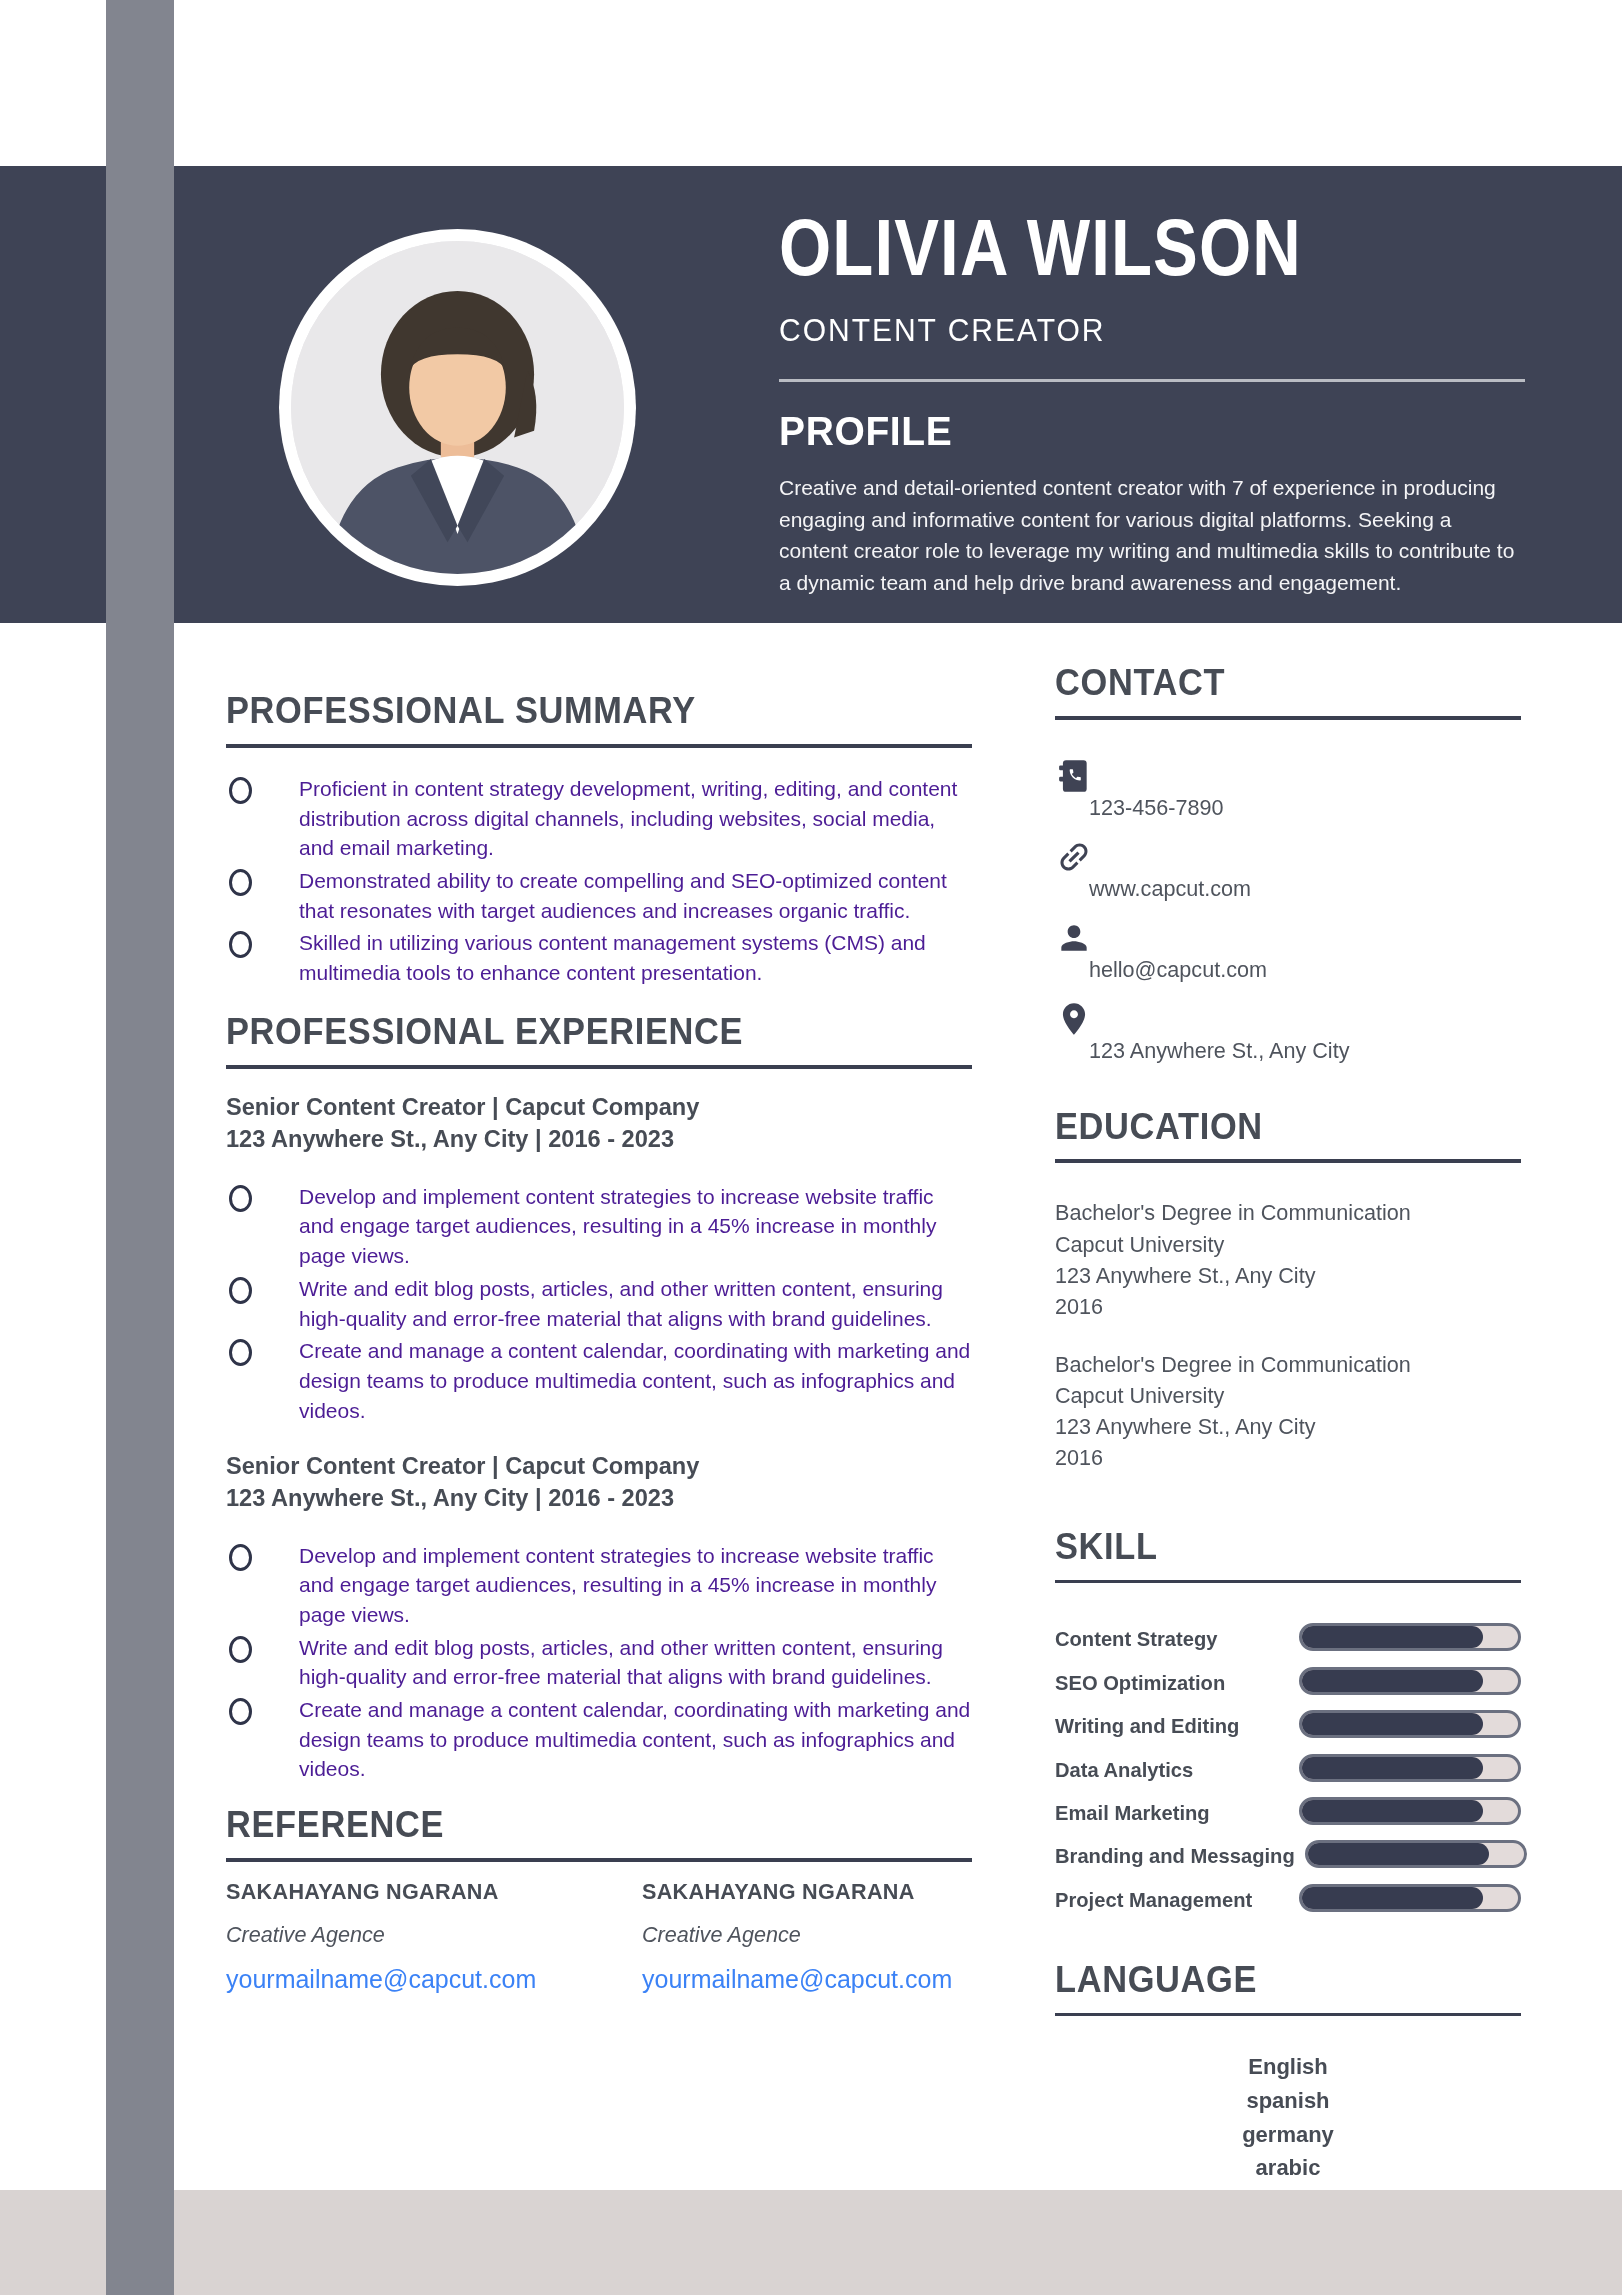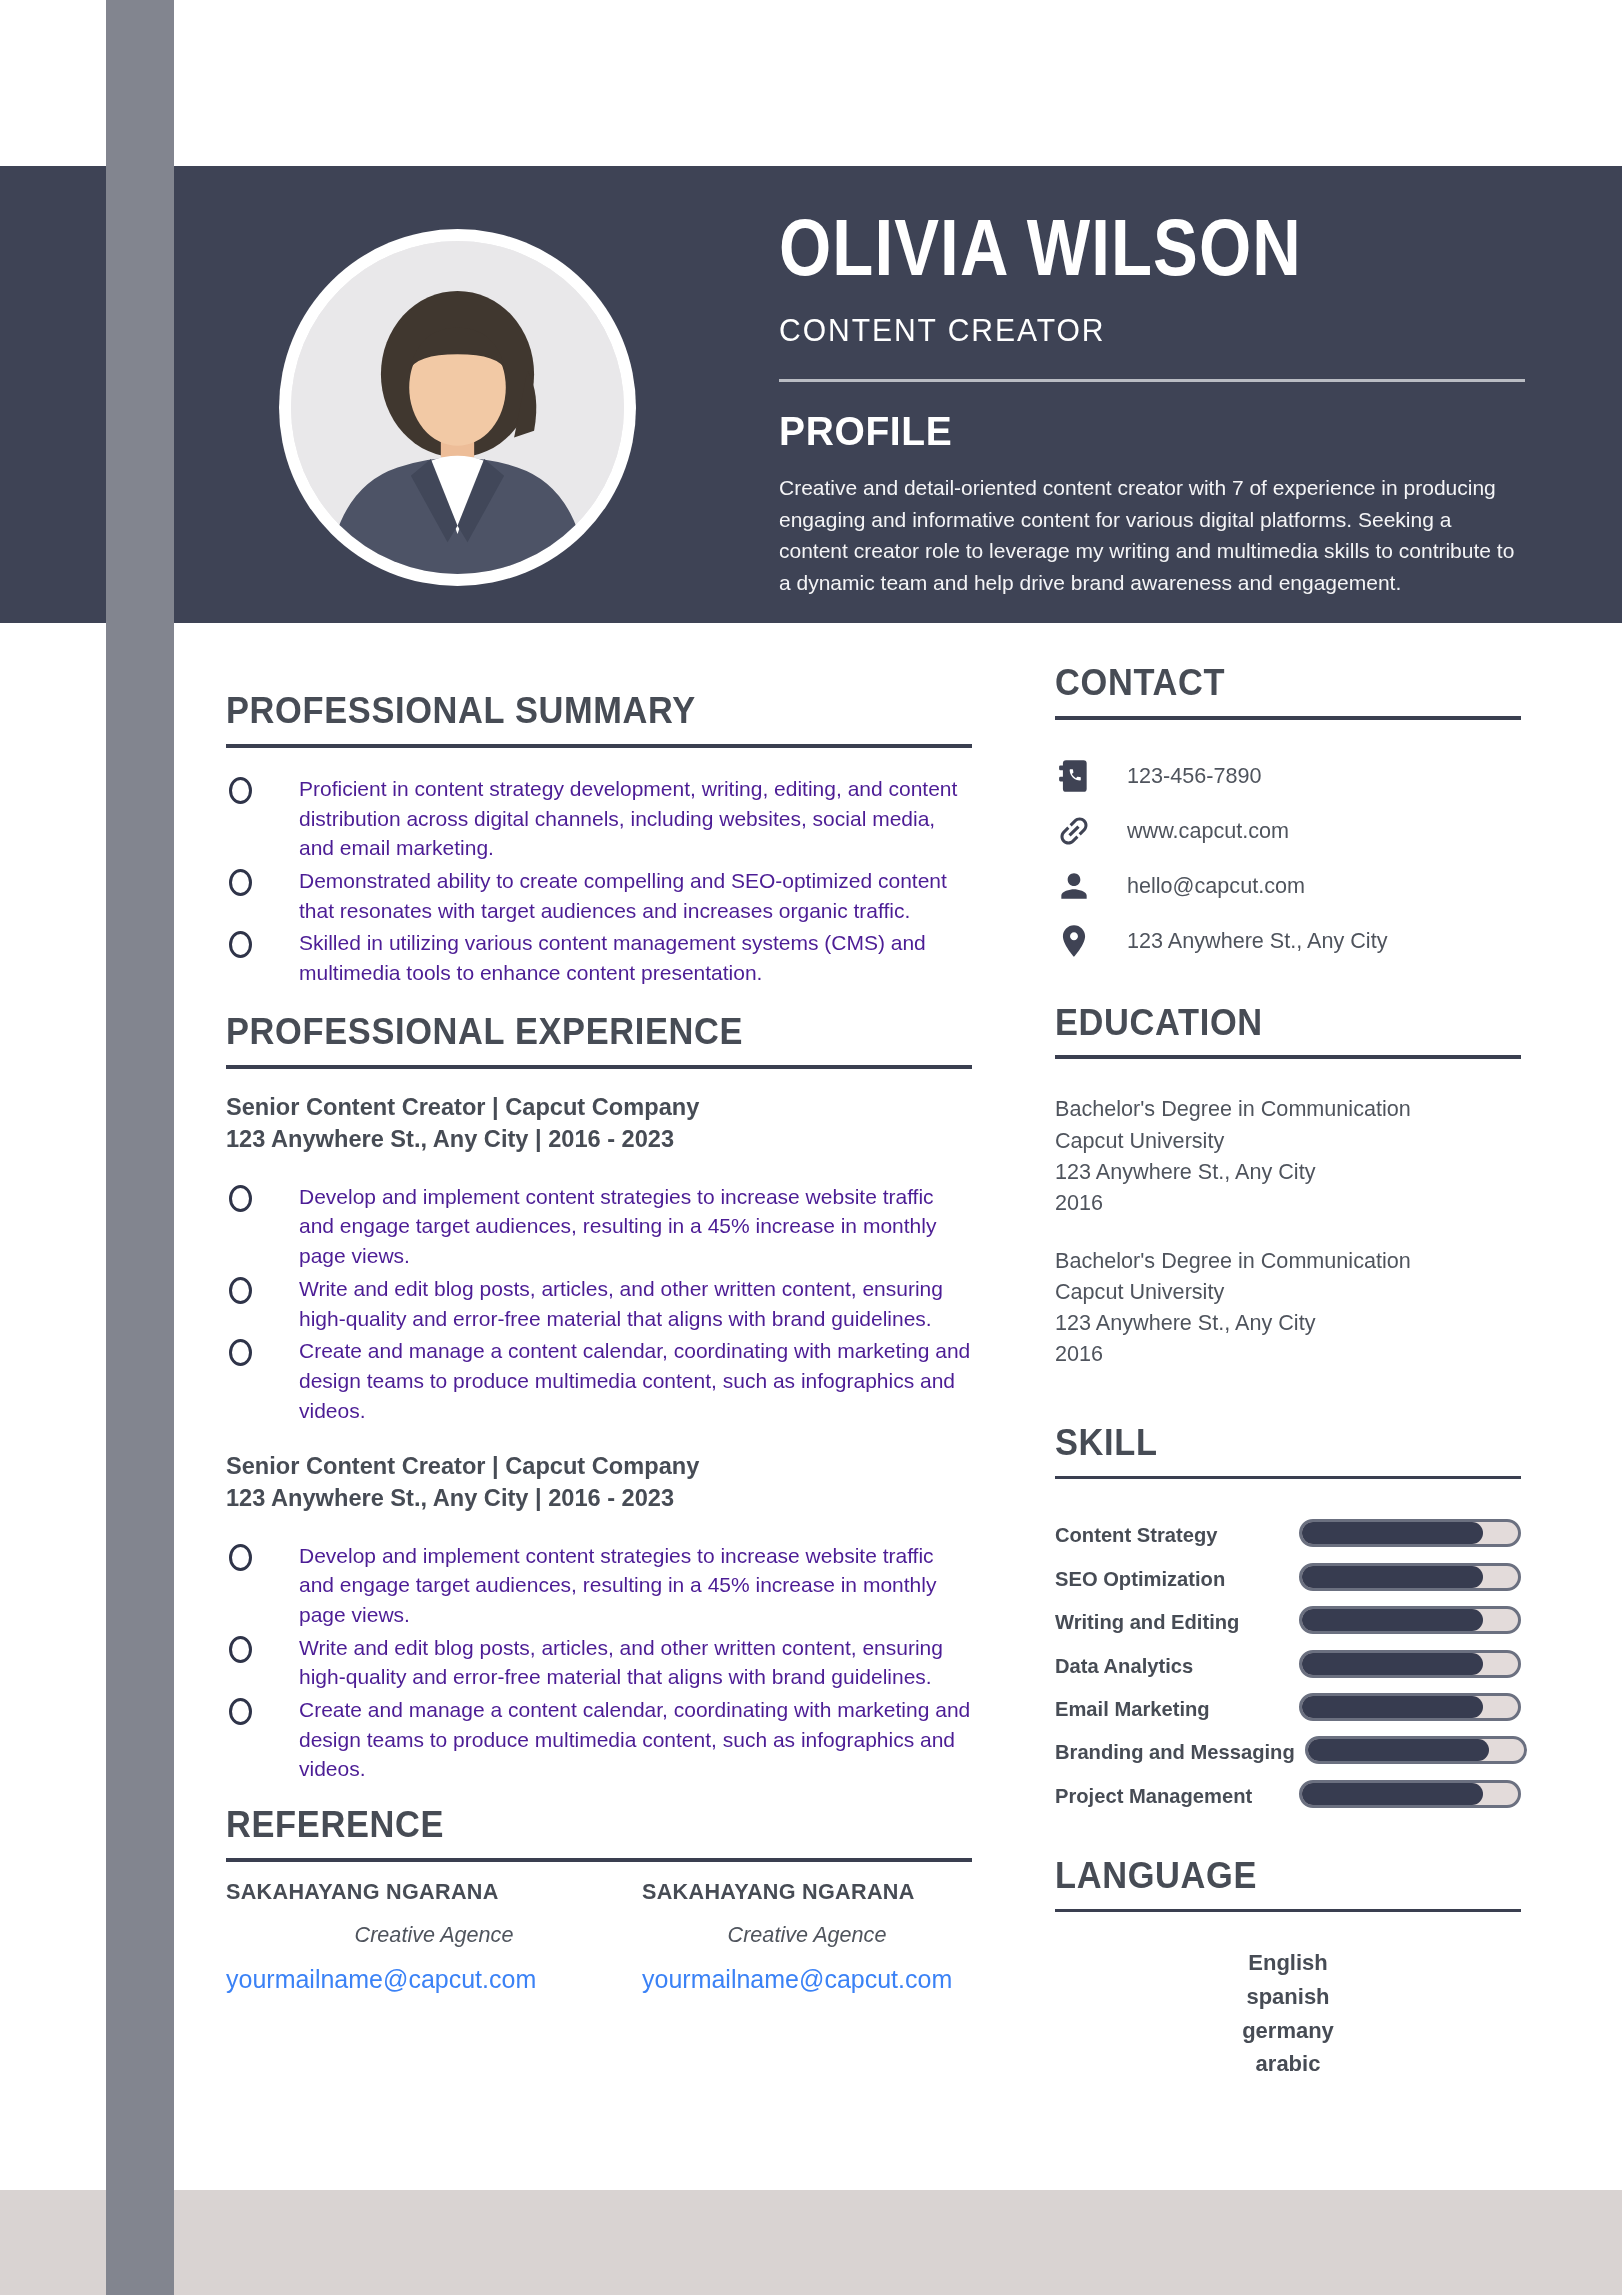--- a/index.html
+++ b/index.html
@@ -44,26 +44,26 @@
           border-radius:50%;background:transparent;}
   .summary-list{margin-top:26px;}
   .exp-head{margin-top:23.6px;}
   .job{margin-top:23.6px;}
   .job2{margin-top:26px;}
   .job-line{font-size:23.6px;font-weight:bold;color:#474c55;line-height:1.34;}
   .job-bullets{margin-top:26px;}
   .ref-head{margin-top:19.6px;}
   .refs{margin-top:17.7px;display:grid;grid-template-columns:416px 1fr;}
   .ref-name{font-size:21.6px;font-weight:bold;color:#474c55;letter-spacing:0.3px;}
-  .ref-company{margin-top:17px;font-size:21.6px;font-style:italic;color:#4f545d;text-align:center;}
+  .ref-company{margin-top:17px;font-size:21.6px;font-style:italic;color:#4f545d;}
   .ref-email{margin-top:17px;font-size:25px;color:#3b82f6;}
 
   
   .contact-list{margin-top:37px;}
-  .c-row{display:flex;align-items:center;margin-bottom:17px;}
+  .c-row{display:flex;align-items:flex-start;margin-bottom:17px;flex-direction:column;}
   .c-icon{width:38px;height:38px;flex:none;}
   .c-icon svg{display:block;width:38px;height:38px;}
   .c-text{margin-left:34px;font-size:21.6px;color:#4f545d;}
 
   
   .edu-head{margin-top:42px;}
   .edu-block{margin-top:34px;font-size:21.6px;line-height:1.45;color:#4f545d;}
   .edu-block2{margin-top:26px;}
 
   

